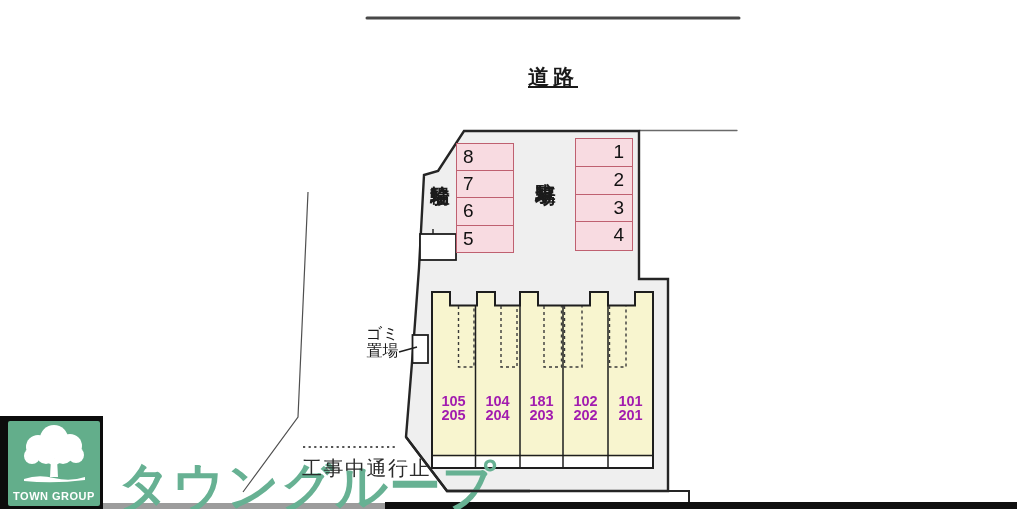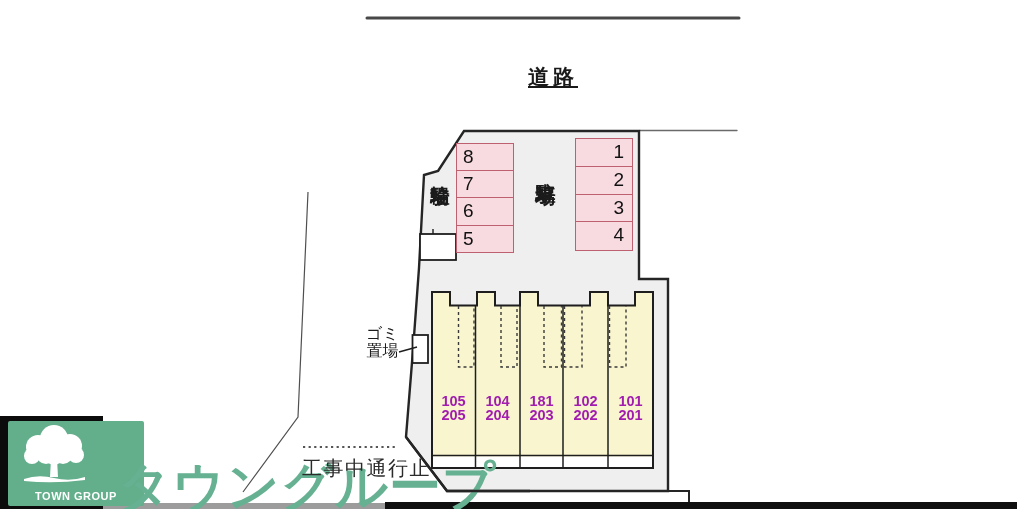--- a/index.html
+++ b/index.html
@@ -27,21 +27,21 @@
 
   
   .unit-label{position:absolute;top:394px;width:44px;text-align:center;font-size:14.5px;font-weight:600;
               line-height:14px;color:#a21caf;}
 
   
   .tagline{left:127px;top:429px;font-size:17px;font-weight:600;letter-spacing:0.5px;color:#7ab39d;}
   .brand{left:118px;top:452px;font-size:52px;font-weight:700;letter-spacing:1px;color:#67b193;}
   .notice{left:302px;top:455px;font-size:20px;font-weight:400;letter-spacing:1.5px;color:#2b2b2b;}
   .logo-backing{position:absolute;left:0;top:416px;width:103px;height:93px;background:#0c0c0c;}
-  .logo-box{position:absolute;left:8px;top:421px;width:92px;height:85px;background:#63ae8b;border-radius:2px;padding-left:44px;}
+  .logo-box{position:absolute;left:8px;top:421px;width:92px;height:85px;background:#63ae8b;border-radius:2px;}
   .logo-text{position:absolute;left:0;bottom:4px;width:100%;text-align:center;color:#ffffff;
              font-size:11px;font-weight:700;letter-spacing:0.5px;}
   .bar-gray{position:absolute;left:97px;top:503px;width:292px;height:6px;background:#9c9c9c;}
   .bar-black{position:absolute;left:385px;top:502px;width:632px;height:7px;background:#0f0f0f;}
 </style>
 </head>
 <body>
 
 <div id="page">
 

